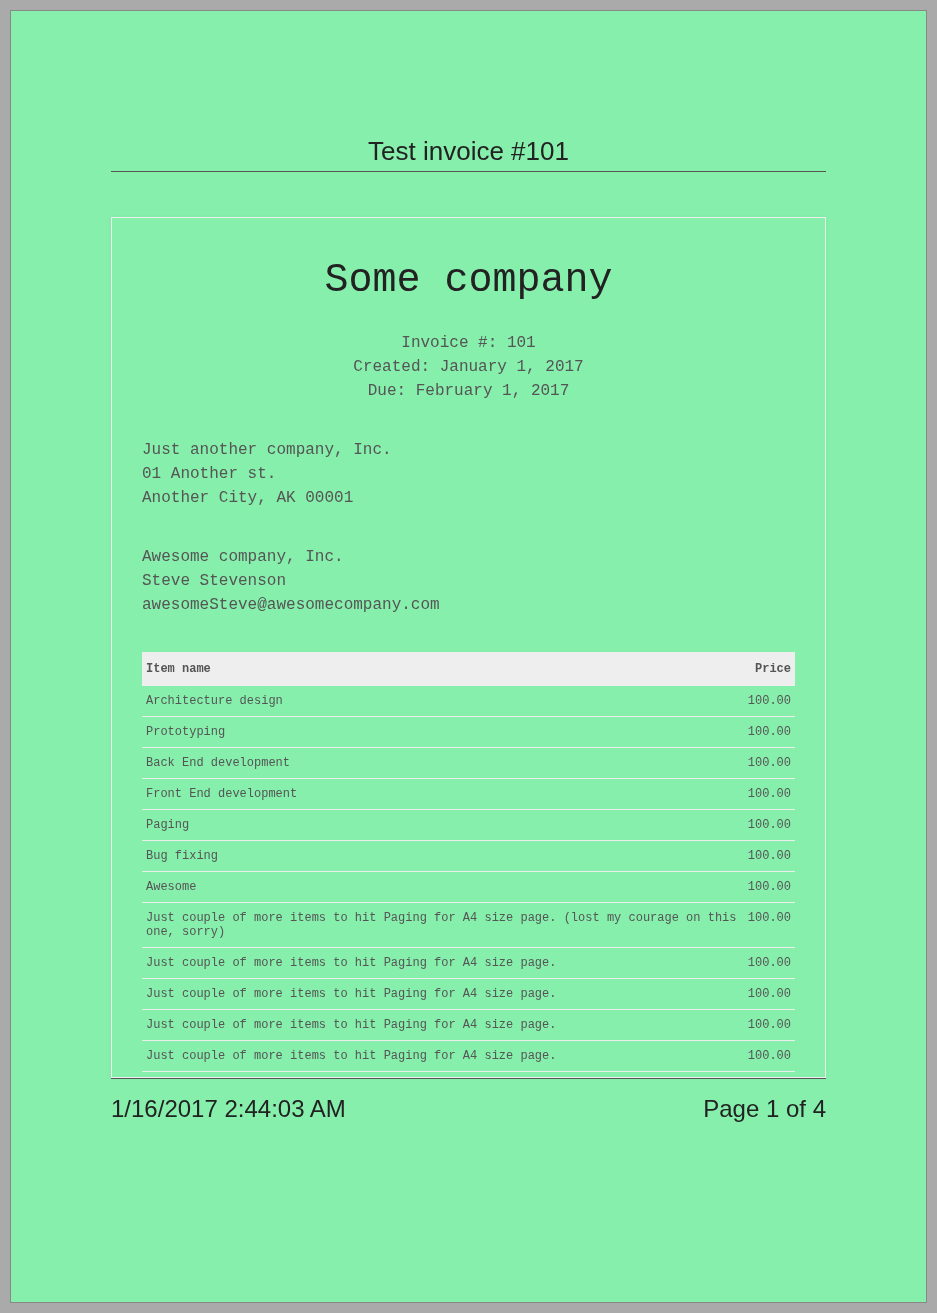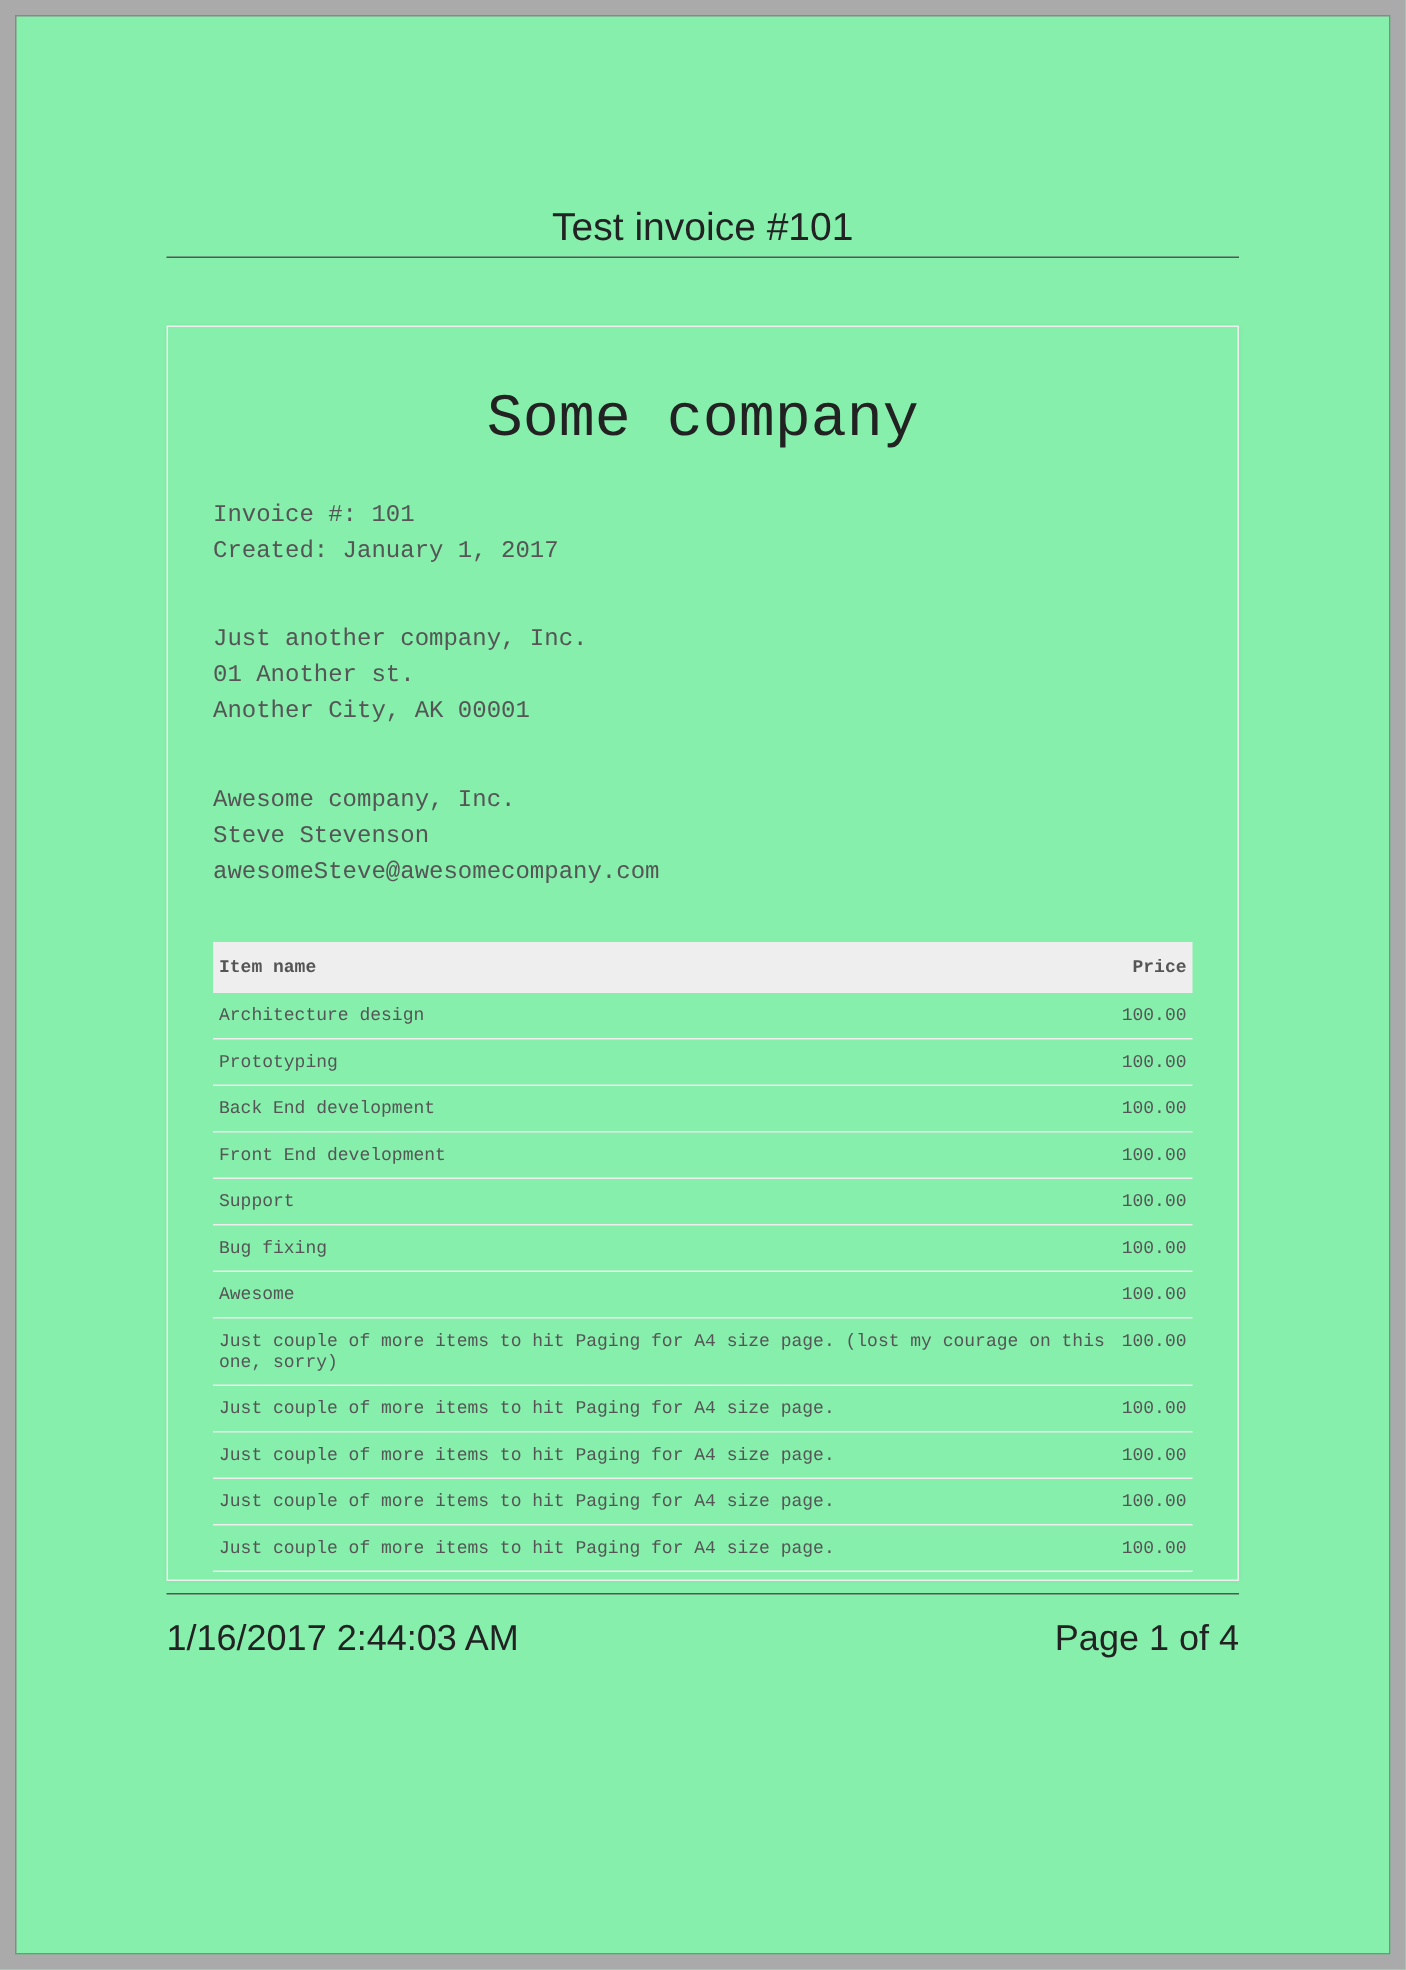--- a/index.html
+++ b/index.html
@@ -46,21 +46,21 @@
       font-family: Liberation Mono, monospace;
     }
     .company-name {
       font-size: 40px;
       font-weight: 400;
       color: #222;
       text-align: center;
       margin-bottom: 28px;
     }
     .meta-block {
-      text-align: left;
+      text-align: center;
       color: #555;
       font-size: 16px;
       line-height: 1.5;
       margin-bottom: 35px;
     }
     .from-block,
     .to-block {
       text-align: left;
       color: #555;
       font-size: 16px;
@@ -122,20 +122,21 @@
     </div>
   </div>
 
   <div class="content-card">
 
     <h1 class="company-name">Some company</h1>
 
     <div class="meta-block">
       <div>Invoice #: 101</div>
       <div>Created: January 1, 2017</div>
+      <div>Due: February 1, 2017</div>
     </div>
 
     <div class="from-block">
       <div>Just another company, Inc.</div>
       <div>01 Another st.</div>
       <div>Another City, AK 00001</div>
     </div>
 
     <div class="to-block">
       <div>Awesome company, Inc.</div>
@@ -161,21 +162,21 @@
           </tr>
           <tr>
             <td>Back End development</td>
             <td class="price-cell">100.00</td>
           </tr>
           <tr>
             <td>Front End development</td>
             <td class="price-cell">100.00</td>
           </tr>
           <tr>
-            <td>Support</td>
+            <td>Paging</td>
             <td class="price-cell">100.00</td>
           </tr>
           <tr>
             <td>Bug fixing</td>
             <td class="price-cell">100.00</td>
           </tr>
           <tr>
             <td>Awesome</td>
             <td class="price-cell">100.00</td>
           </tr>

